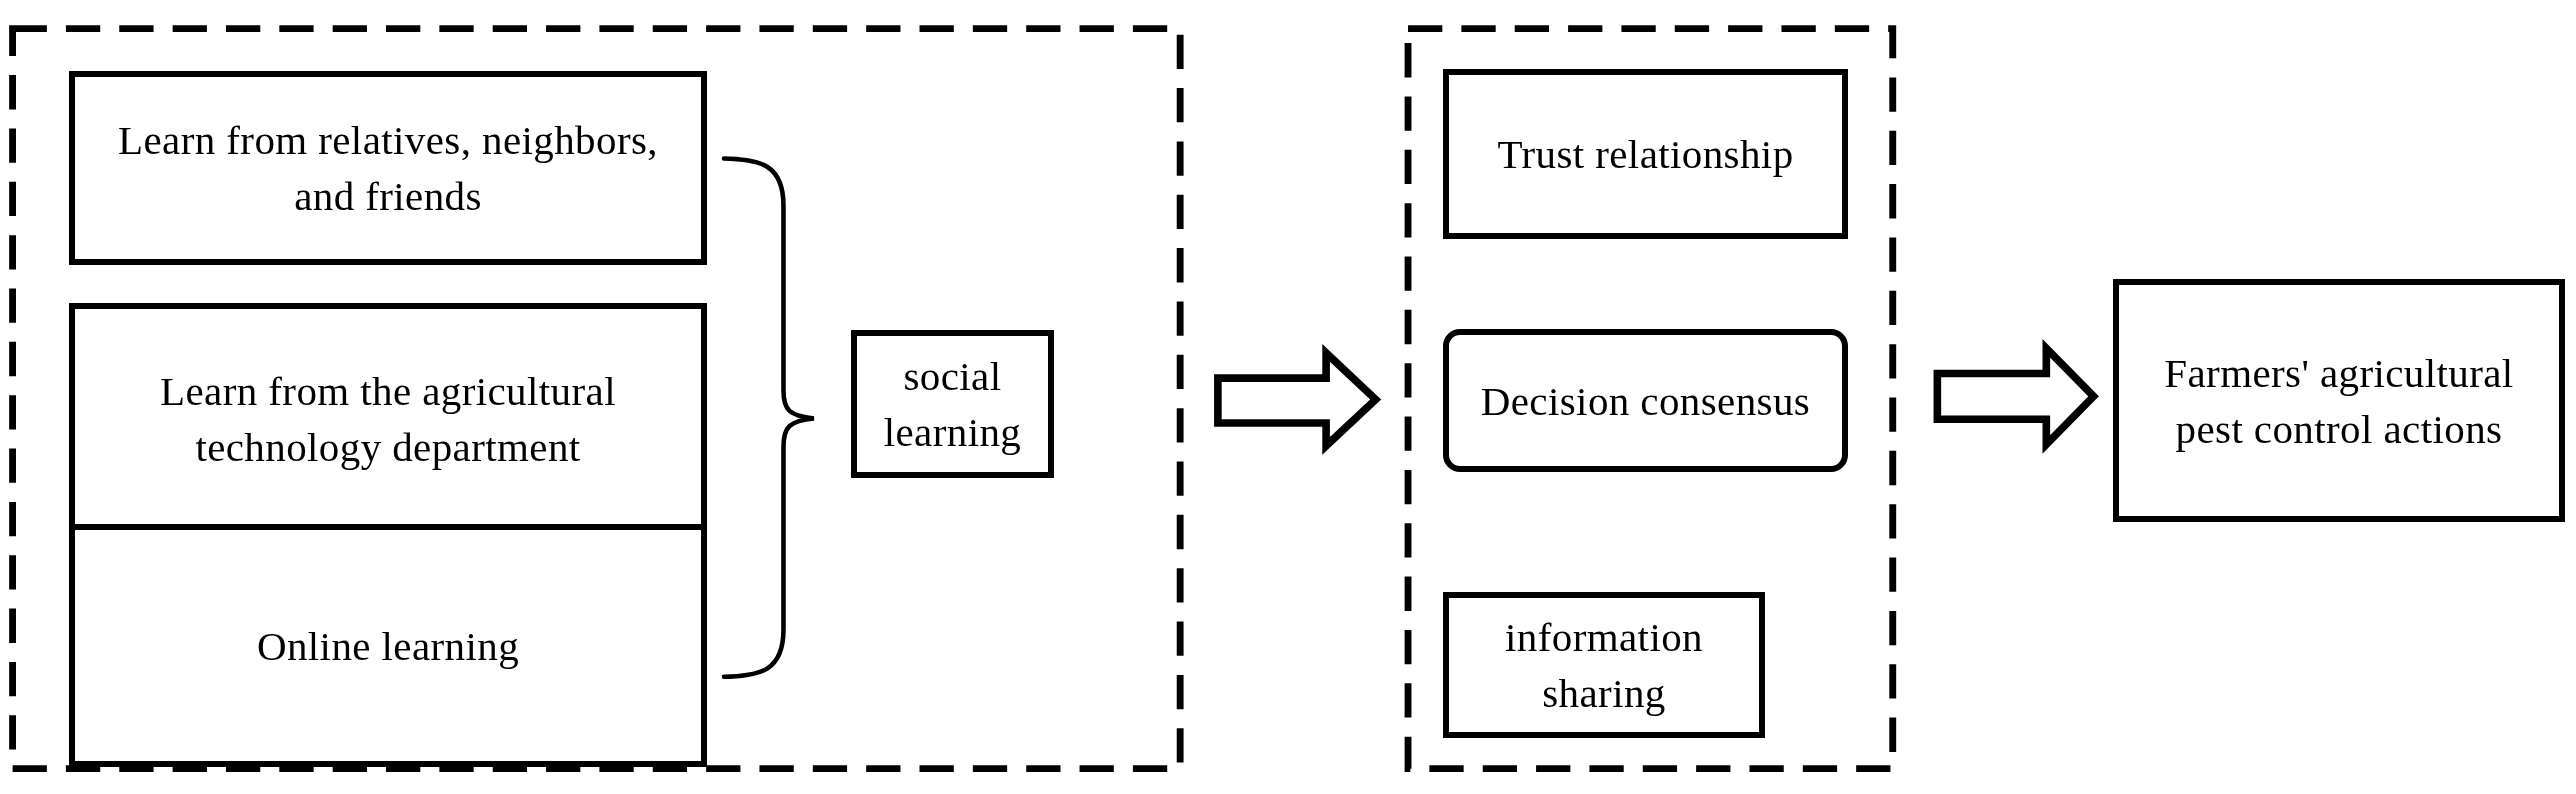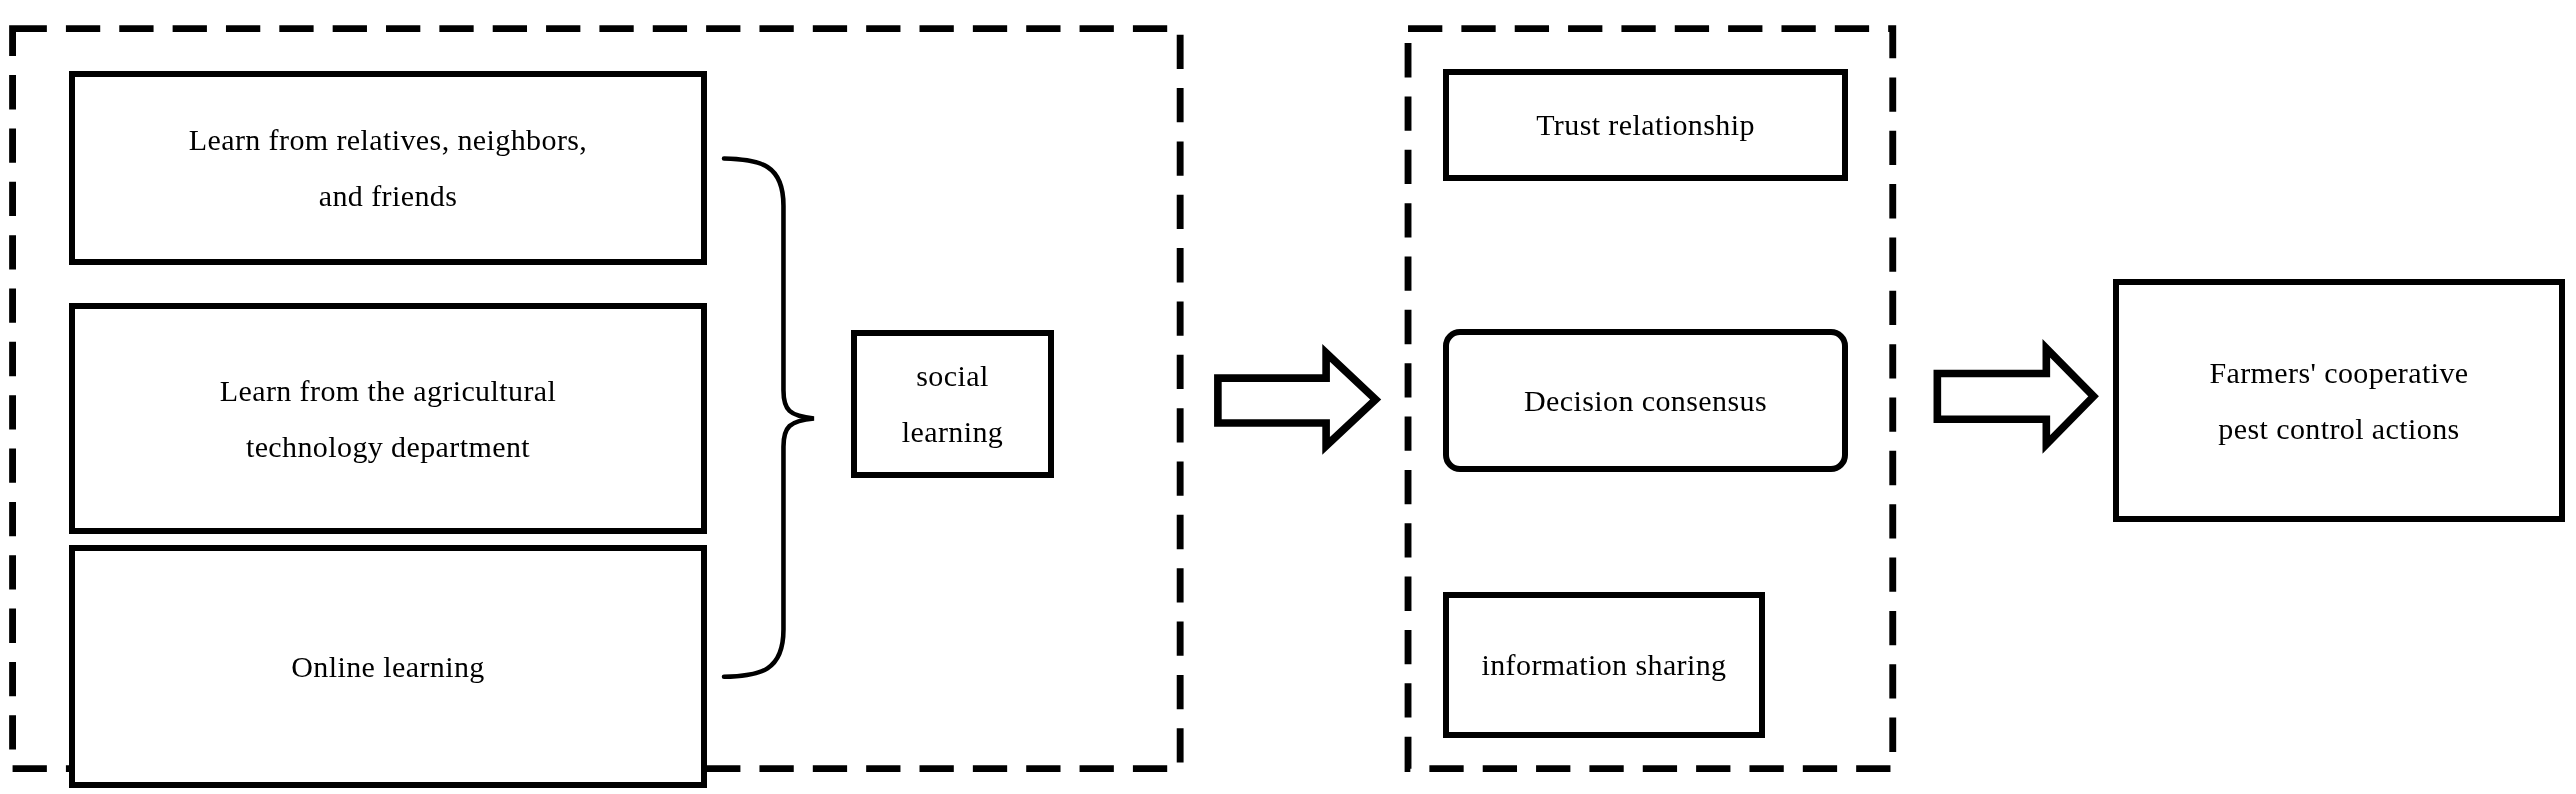--- a/index.html
+++ b/index.html
@@ -28,21 +28,21 @@
     border: 6.1px solid #000000;
     background: #ffffff;
     display: flex;
     align-items: center;
     justify-content: center;
     text-align: center;
   }
   .node-label {
     display: block;
     white-space: pre-line;
-    font-size: 30px;
+    font-size: 41px;
     line-height: 56px;
     color: #000000;
     letter-spacing: 0.4px;
   }
 </style>
 </head>
 <body>
 
 <div class="canvas">
 
@@ -68,40 +68,40 @@
   <div class="node" style="left:69px; top:71px; width:638px; height:194px;">
     <span class="node-label">Learn from relatives, neighbors,
 and friends</span>
   </div>
 
   <div class="node" style="left:69px; top:303px; width:638px; height:231px;">
     <span class="node-label">Learn from the agricultural
 technology department</span>
   </div>
 
-  <div class="node" style="left:69px; top:545px; width:638px; height:243px;text-align:right;">
+  <div class="node" style="left:69px; top:524px; width:638px; height:243px;text-align:right;">
     <span class="node-label">Online learning</span>
   </div>
 
   <div class="node" style="left:851px; top:330px; width:203px; height:148px;font-family:Liberation Serif, serif;">
     <span class="node-label">social
 learning</span>
   </div>
 
-  <div class="node" style="left:1443px; top:69px; width:405px; height:112px;">
+  <div class="node" style="left:1443px; top:69px; width:405px; height:170px;">
     <span class="node-label">Trust relationship</span>
   </div>
 
   <div class="node" style="left:1443px; top:329px; width:405px; height:143px;border-radius:17px;">
     <span class="node-label">Decision consensus</span>
   </div>
 
   <div class="node" style="left:1443px; top:592px; width:322px; height:146px;">
     <span class="node-label">information sharing</span>
   </div>
 
   <div class="node" style="left:2113px; top:279px; width:452px; height:243px;">
-    <span class="node-label">Farmers' cooperative
+    <span class="node-label">Farmers' agricultural
 pest control actions</span>
   </div>
 
 </div>
 
 
 </body></html>

